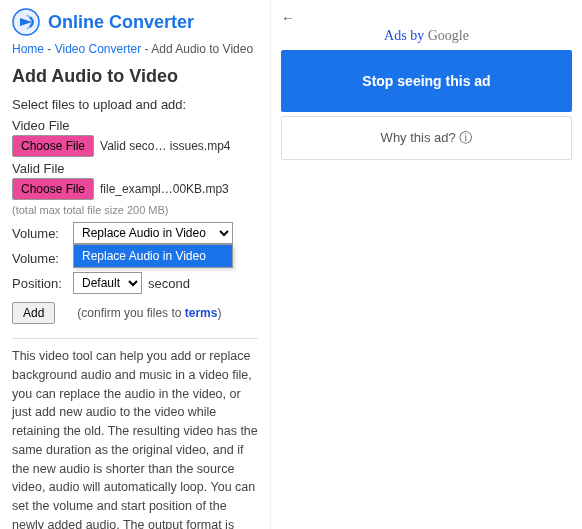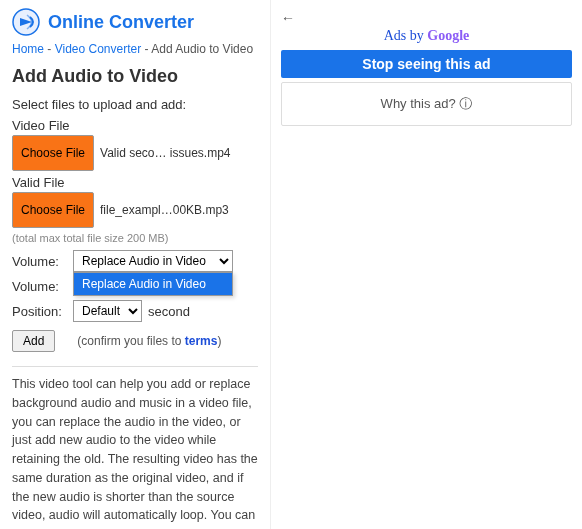--- a/index.html
+++ b/index.html
@@ -68,23 +68,23 @@
       margin-top: 4px;
       margin-bottom: 2px;
     }
     .file-row {
       display: flex;
       align-items: center;
       margin-bottom: 4px;
       gap: 6px;
     }
     .choose-file-btn {
-      padding: 10px 8px;
-      border: 1px solid #999;
-      background: #f97316;
+      padding: 3px 8px;
+      border: 1px solid #999;
+      background: #ec4899;
       font-size: 12px;
       cursor: pointer;
       border-radius: 2px;
     }
     .file-name {
       font-size: 12px;
       color: #333;
     }
     .file-note {
       font-size: 11px;
@@ -211,21 +211,21 @@
     .back-arrow {
       font-size: 14px;
       color: #555;
       cursor: pointer;
       margin-bottom: 4px;
       display: block;
     }
     .stop-ad-btn {
       display: block;
       width: 100%;
-      padding: 6px;
+      padding: 23px;
       background: #1a73e8;
       color: #fff;
       font-size: 14px;
       font-weight: bold;
       border: none;
       cursor: pointer;
       text-align: center;
       margin-bottom: 4px;
       border-radius: 2px;
     }
@@ -321,18 +321,18 @@
 
     <hr class="divider">
 
     <p class="description">This video tool can help you add or replace background audio and music in a video file, you can replace the audio in the video, or just add new audio to the video while retaining the old. The resulting video has the same duration as the original video, and if the new audio is shorter than the source video, audio will automatically loop. You can set the volume and start position of the newly added audio. The output format is MP4 format.</p>
 
   </div>
 
   <div class="right-panel">
     <span class="back-arrow">←</span>
     <div class="ads-label">
-      <span>Ads by </span><span style="font-family:Georgia,serif;font-weight:bold;color:#8b5cf6;">Google</span>
+      <span>Ads by </span><span style="font-family:Georgia,serif;font-weight:normal;color:#737373;">Google</span>
     </div>
     <button class="stop-ad-btn">Stop seeing this ad</button>
     <button class="why-ad-btn">Why this ad? ⓘ</button>
   </div>
 </div>
 
 </body></html>

